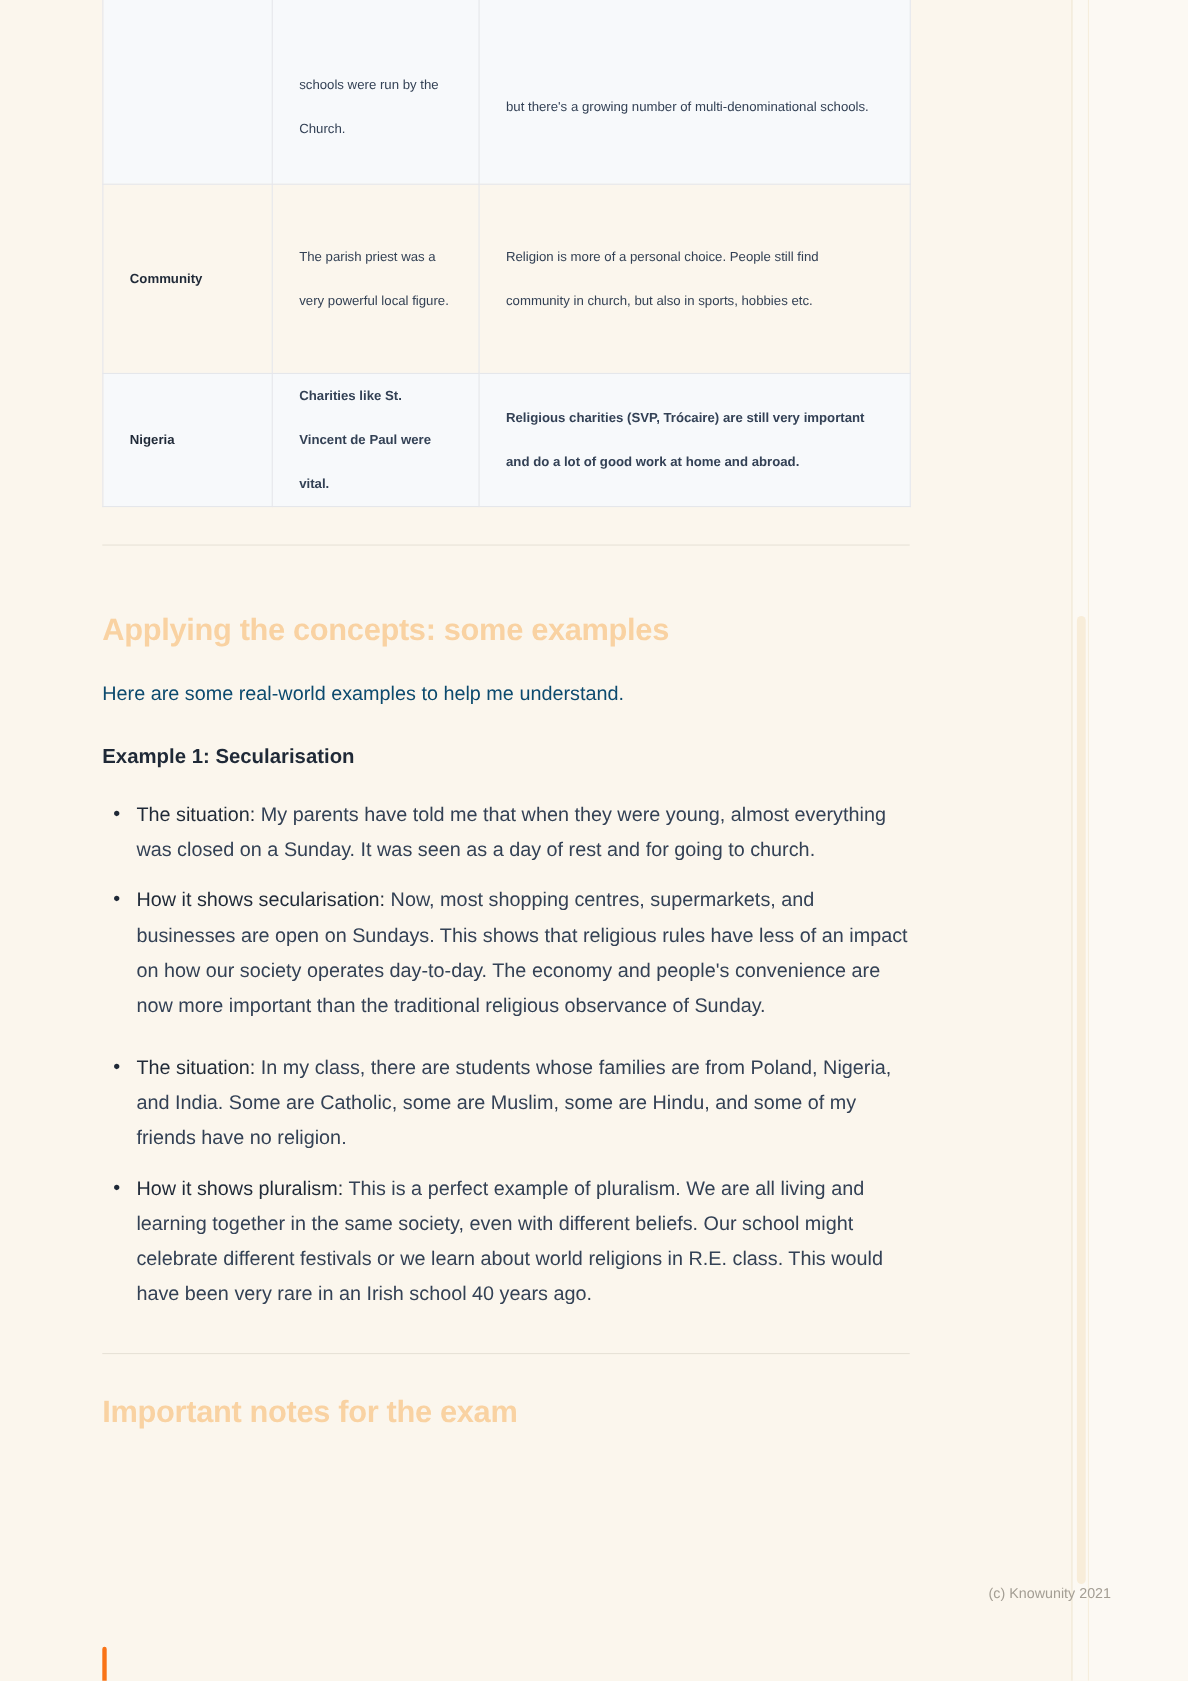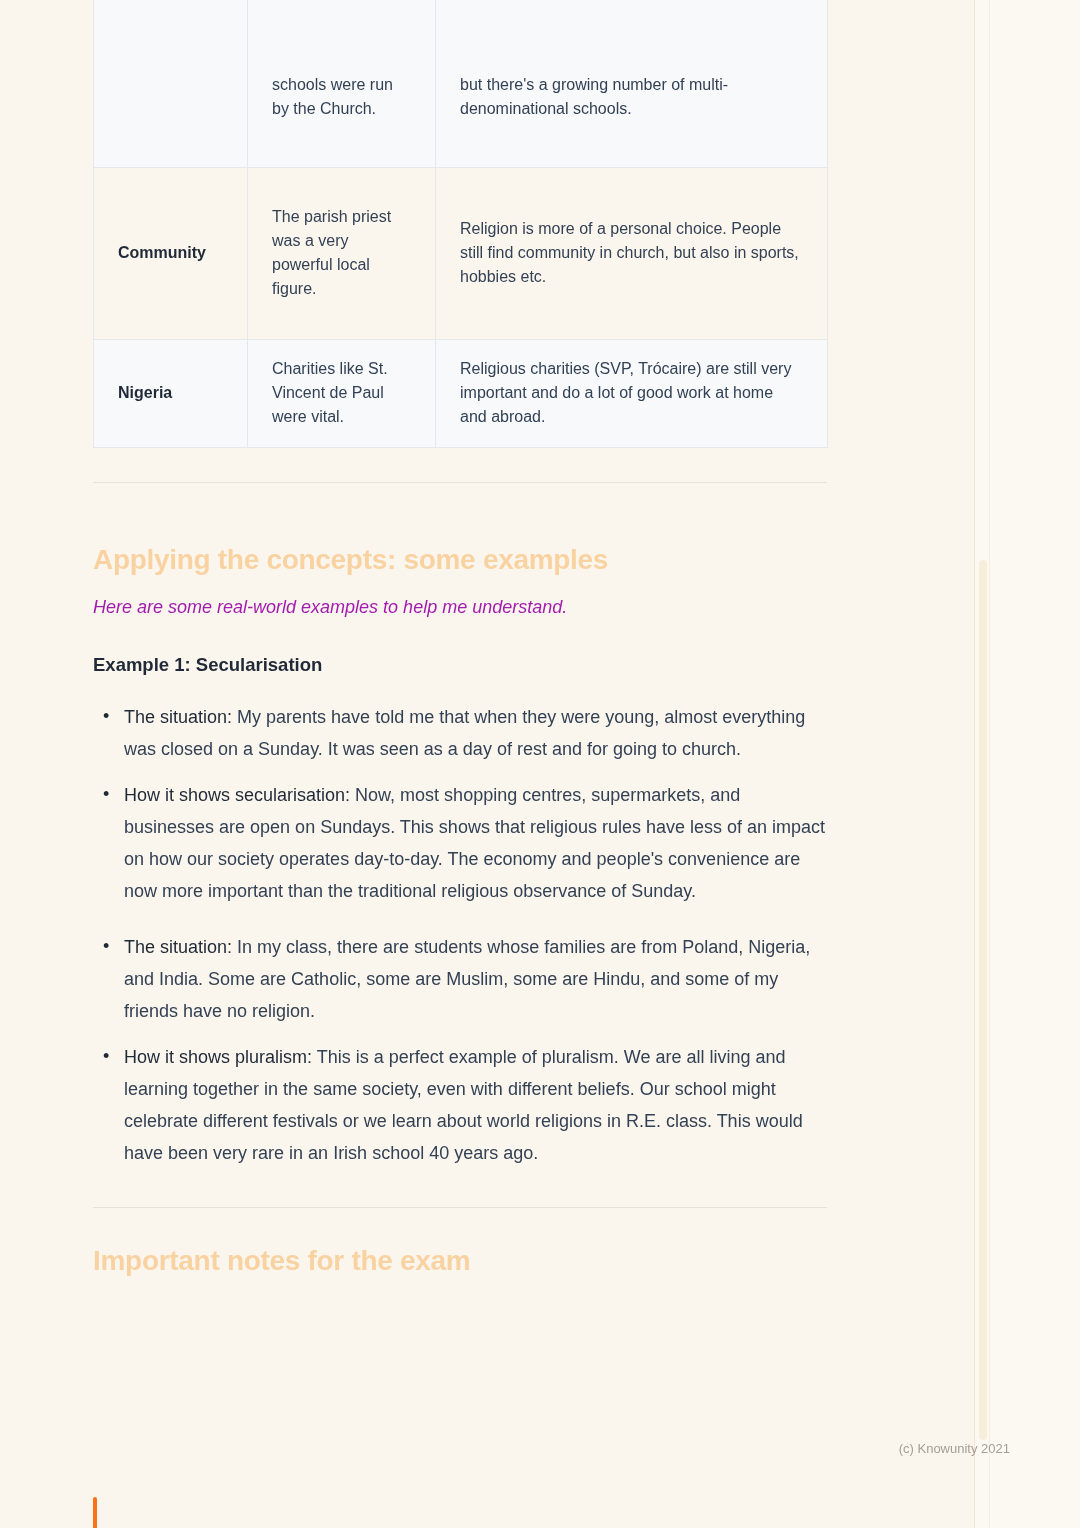--- a/index.html
+++ b/index.html
@@ -16,49 +16,49 @@
   .edge-strip  { position:absolute; left:975px; top:0; width:105px; height:100%; background:#fcf9f3; }
   .edge-line   { position:absolute; left:974px; top:0; width:1px;  height:100%; background:#efe6d3; }
   .edge-line-2 { position:absolute; left:989px; top:0; width:1px;  height:100%; background:#f6eedd; }
   .edge-accent { position:absolute; left:979px; top:560px; width:8px; height:880px; background:#f8edd9; border-radius:4px; }
 
   .content { position:absolute; left:93px; top:0; width:734px; }
 
   
   table.notes-table {
     border-collapse:collapse; width:734px; table-layout:fixed;
-    font-size:16px; line-height:24px;
+    font-size:12px; line-height:40px;
   }
   .notes-table td {
     border:1px solid #e5e7eb;
     padding:0 24px;
     vertical-align:middle;
     color:#334155;
   }
   .notes-table tr.striped { background:#f7f9fb; }
   .notes-table td.rowlabel { font-weight:bold; color:#1f2937; }
   .notes-table tr.row-first td { height:167px; padding-top:28px; border-top:none; }
   .notes-table tr.row-community td { height:172px; }
-  .notes-table tr.row-charity td { height:108px; }
+  .notes-table tr.row-charity td { height:108px;font-weight:bold; }
   .col-label { width:154px; }
   .col-then  { width:188px; }
   .col-now   { width:392px; }
 
   .divider { height:1px; background:#e7e2d7; width:734px; }
   .divider-1 { margin-top:34px; }
   .divider-2 { margin-top:38px; }
 
   h2.section-heading {
     font-size:28px; line-height:34px; font-weight:bold;
     color:#f9d2a2; letter-spacing:-0.3px;
   }
   .h2-applying { margin-top:60px; }
   .h2-exam { margin-top:36px; }
 
-  p.intro { margin-top:16px; font-size:18px; line-height:28px; color:#a21caf;font-style:italic; }
+  p.intro { margin-top:26px; font-size:18px; line-height:28px; color:#0c4a6e; }
 
   h3.example-title {
     margin-top:32px; font-size:18.5px; line-height:24px;
     font-weight:bold; color:#1f2937;
   }
 
   .bullets { margin-top:24px; display:flex; flex-direction:column; gap:14px; }
   .bullet { position:relative; padding-left:31px; font-size:18px; line-height:32px; color:#334155; }
   .bullet .dot { position:absolute; left:10px; top:-1px; color:#1f2937; }
   .bullet strong { color:#1f2937; font-weight:normal; }

